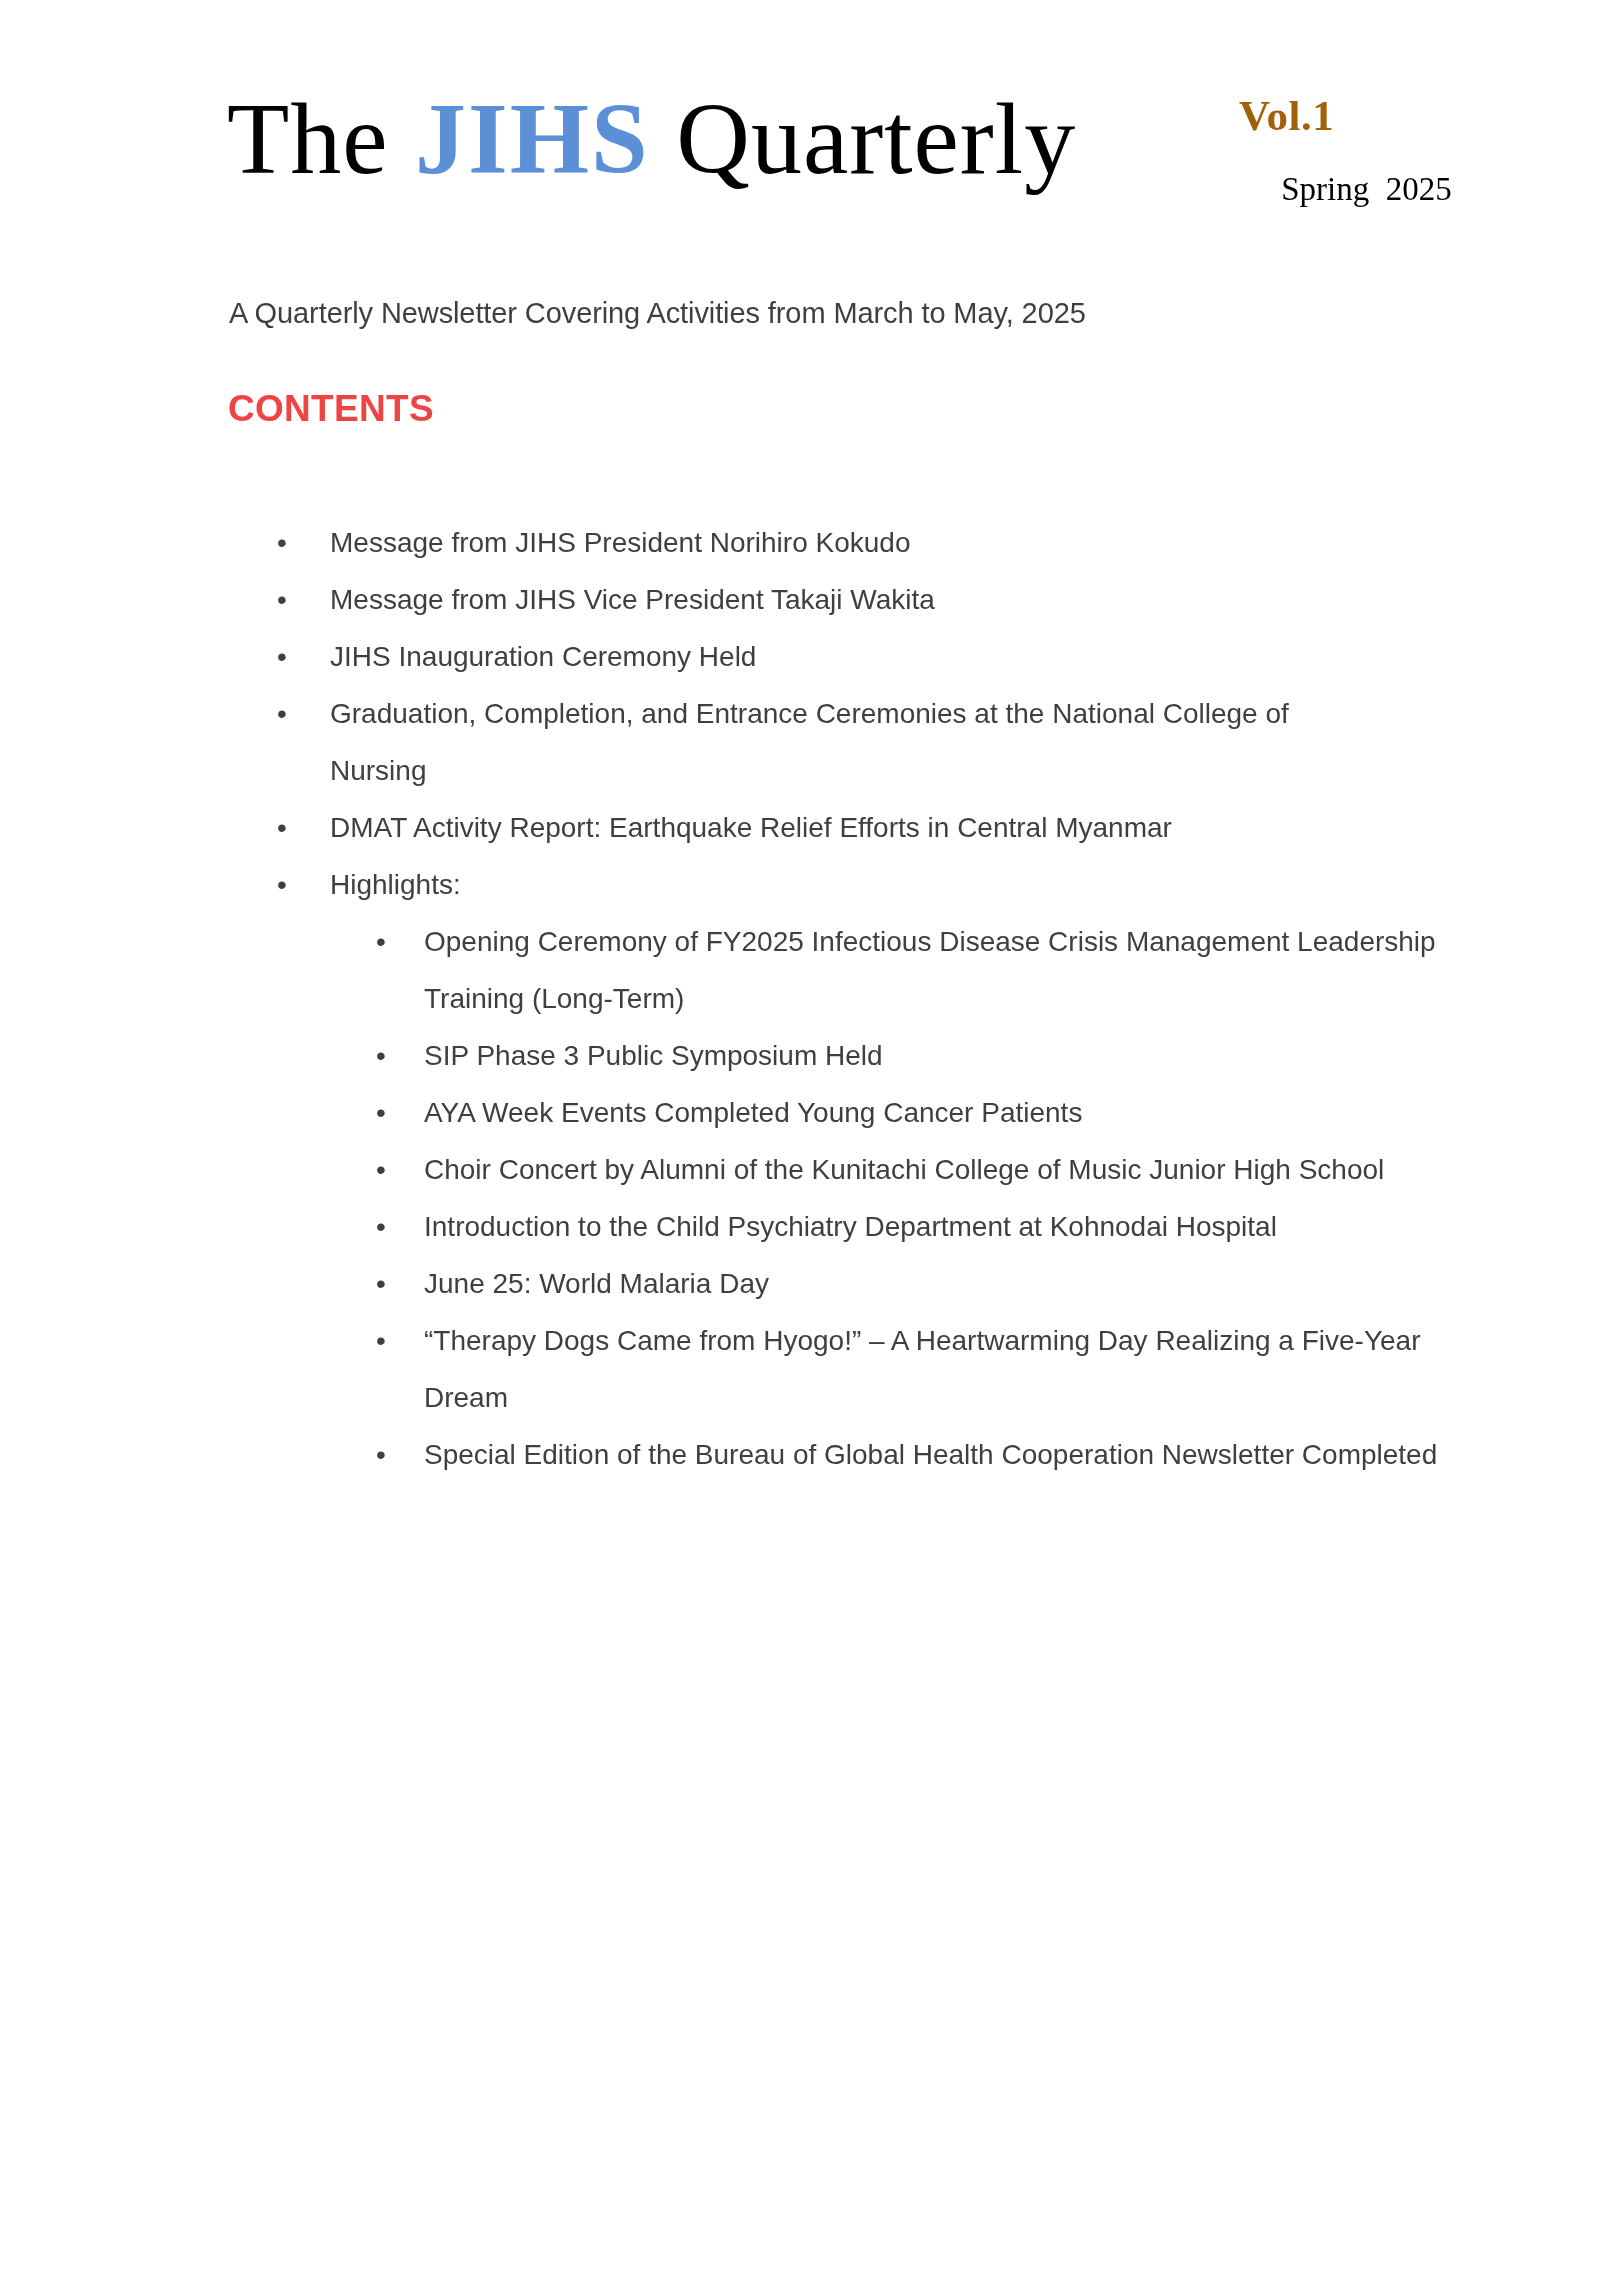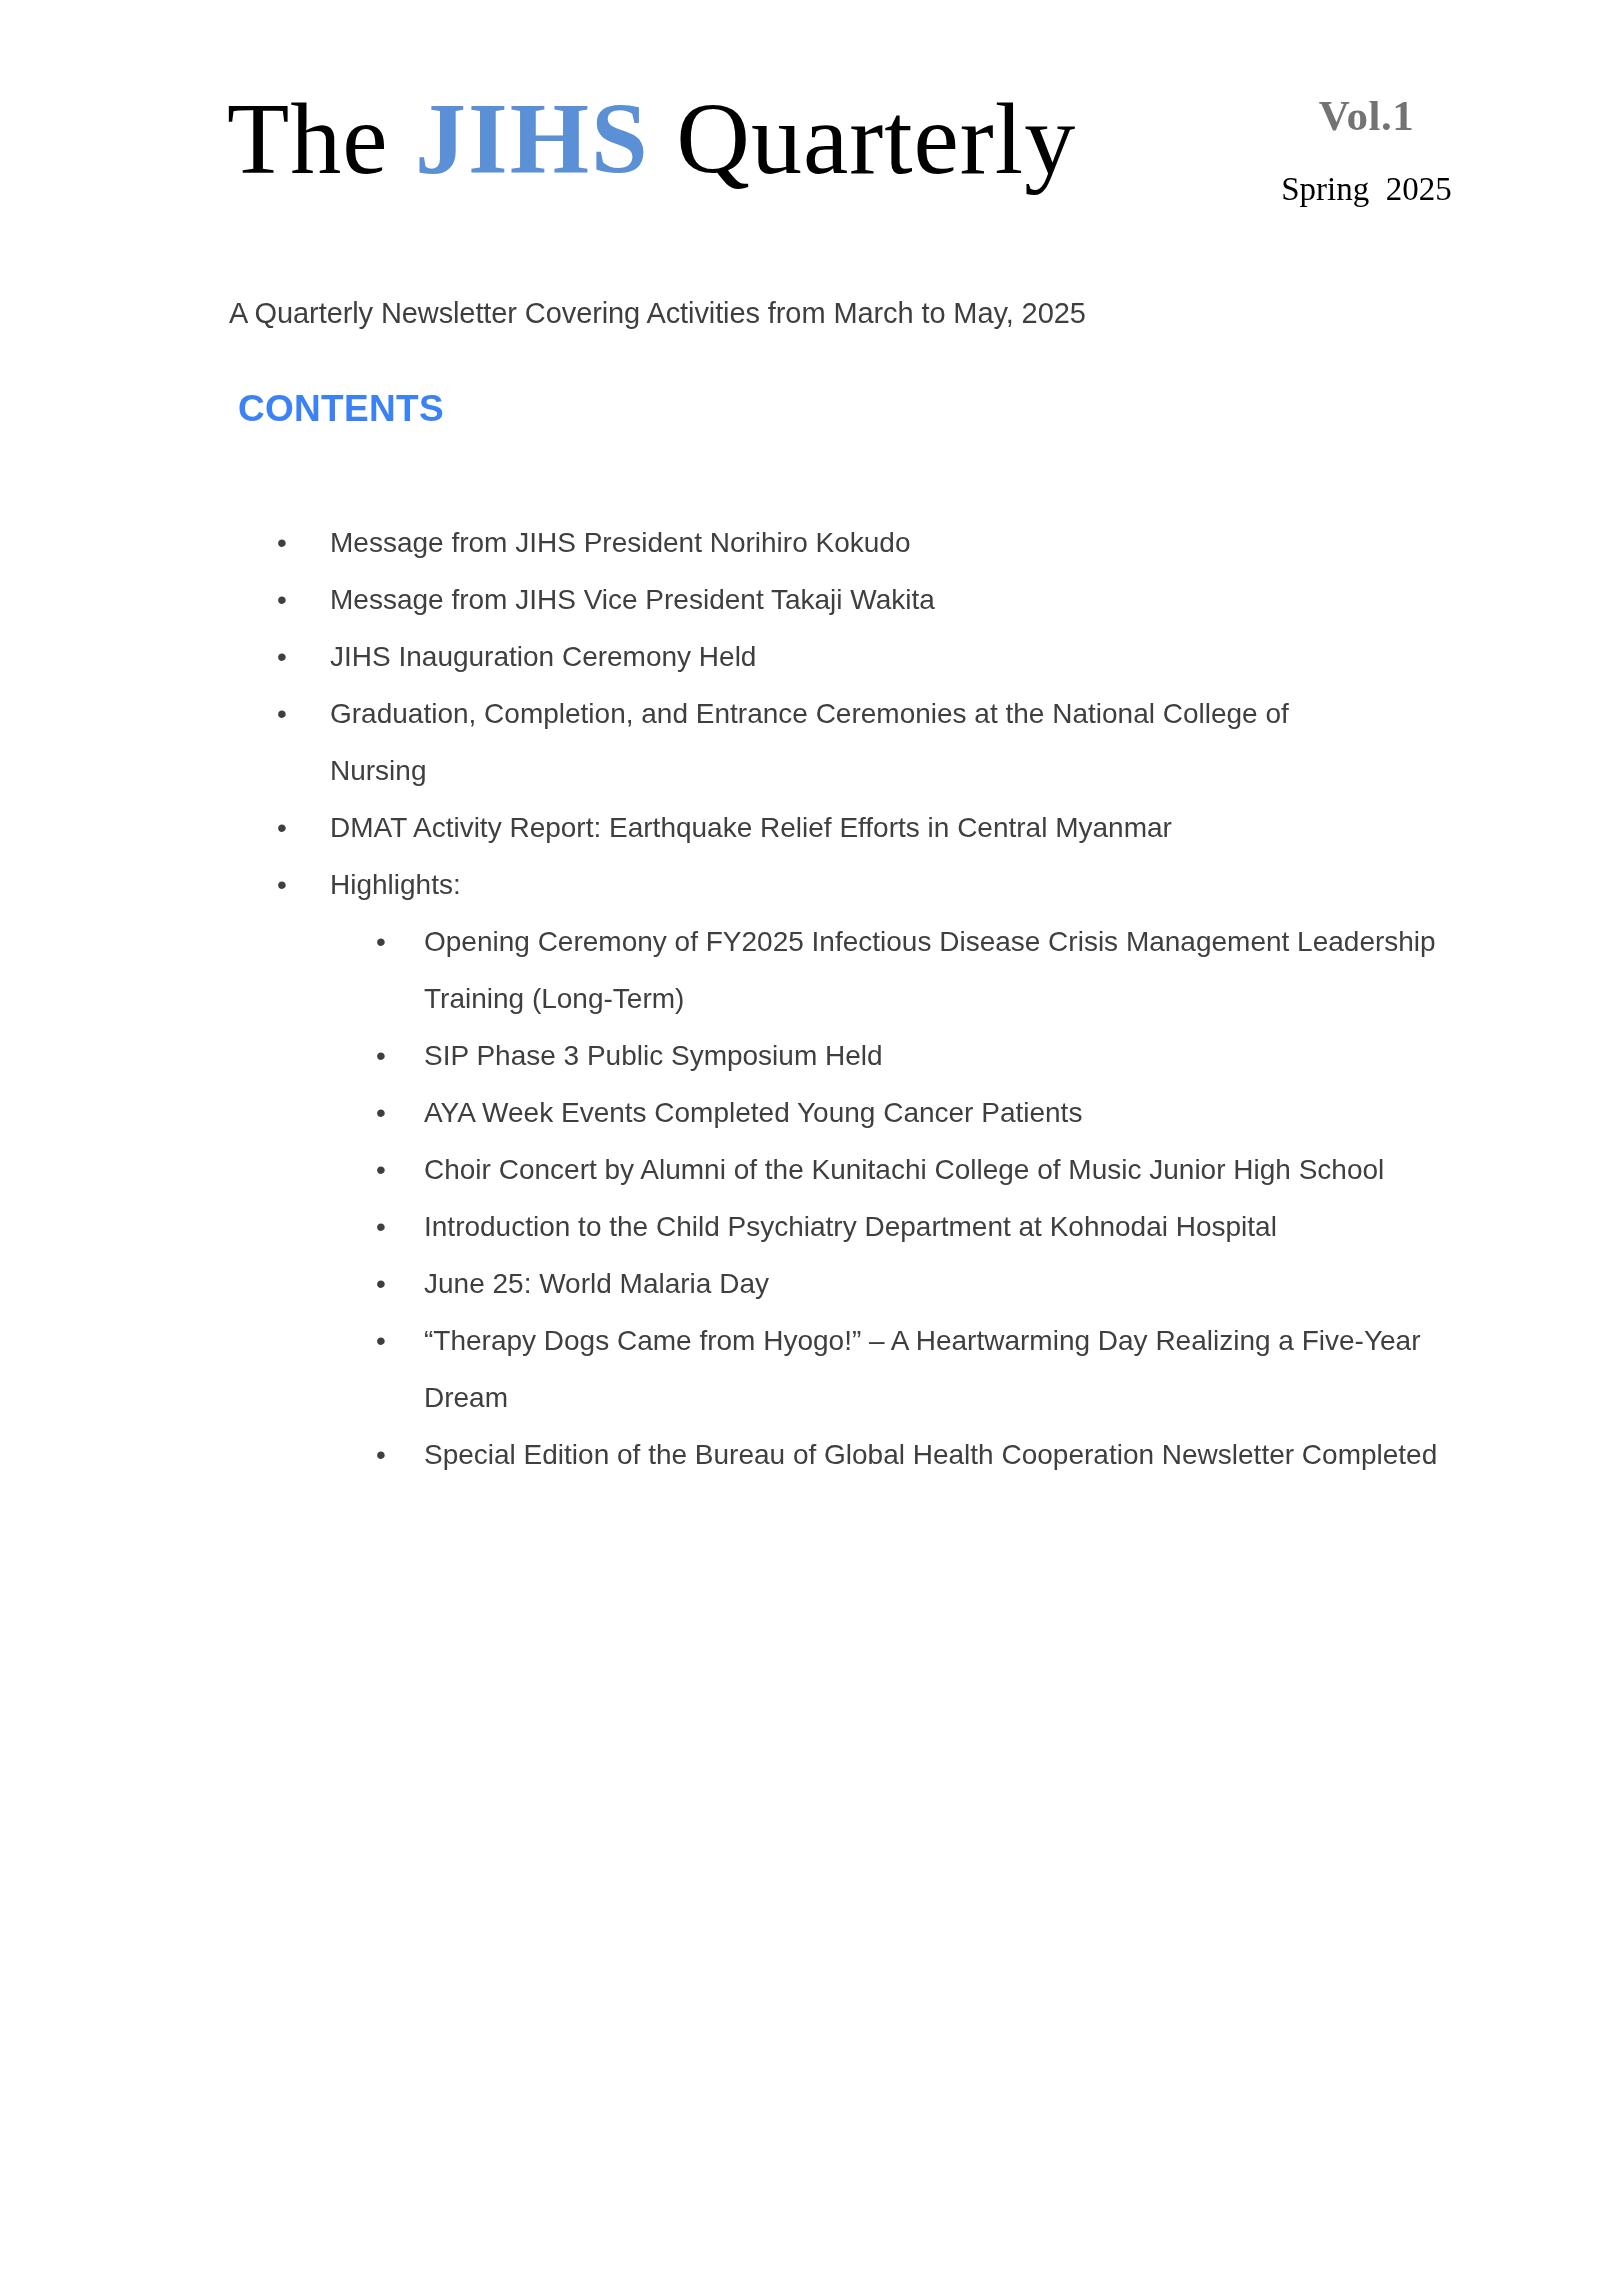--- a/index.html
+++ b/index.html
@@ -46,25 +46,25 @@
   .masthead-title .word-jihs {
     color: #5b8fd6;
     font-weight: bold;
     letter-spacing: 2px;
   }
   .masthead-volume {
     position: absolute;
     right: 127px;
     top: 94px;
     width: 255px;
-    text-align: center;
+    text-align: left;
     font-family: "Liberation Serif", "DejaVu Serif", serif;
     font-size: 43px;
     font-weight: bold;
-    color: #737373;
+    color: #a16207;
     line-height: 1.0;
     letter-spacing: 0.5px;
   }
   .masthead-season {
     position: absolute;
     right: 127px;
     top: 173px;
     width: 255px;
     text-align: center;
     font-family: Liberation Serif, serif;
@@ -80,25 +80,25 @@
     left: 229px;
     top: 297px;
     font-size: 29px;
     font-weight: normal;
     color: #3f3f3f;
     letter-spacing: -0.1px;
     white-space: nowrap;
   }
   .contents-heading {
     position: absolute;
-    left: 238px;
+    left: 228px;
     top: 388px;
     font-size: 37px;
     font-weight: bold;
-    color: #3b82f6;
+    color: #ef4444;
     letter-spacing: 0.3px;
     white-space: nowrap;
   }
 
   
   .toc {
     position: absolute;
     left: 0;
     top: 514px;
     width: 1621px;

